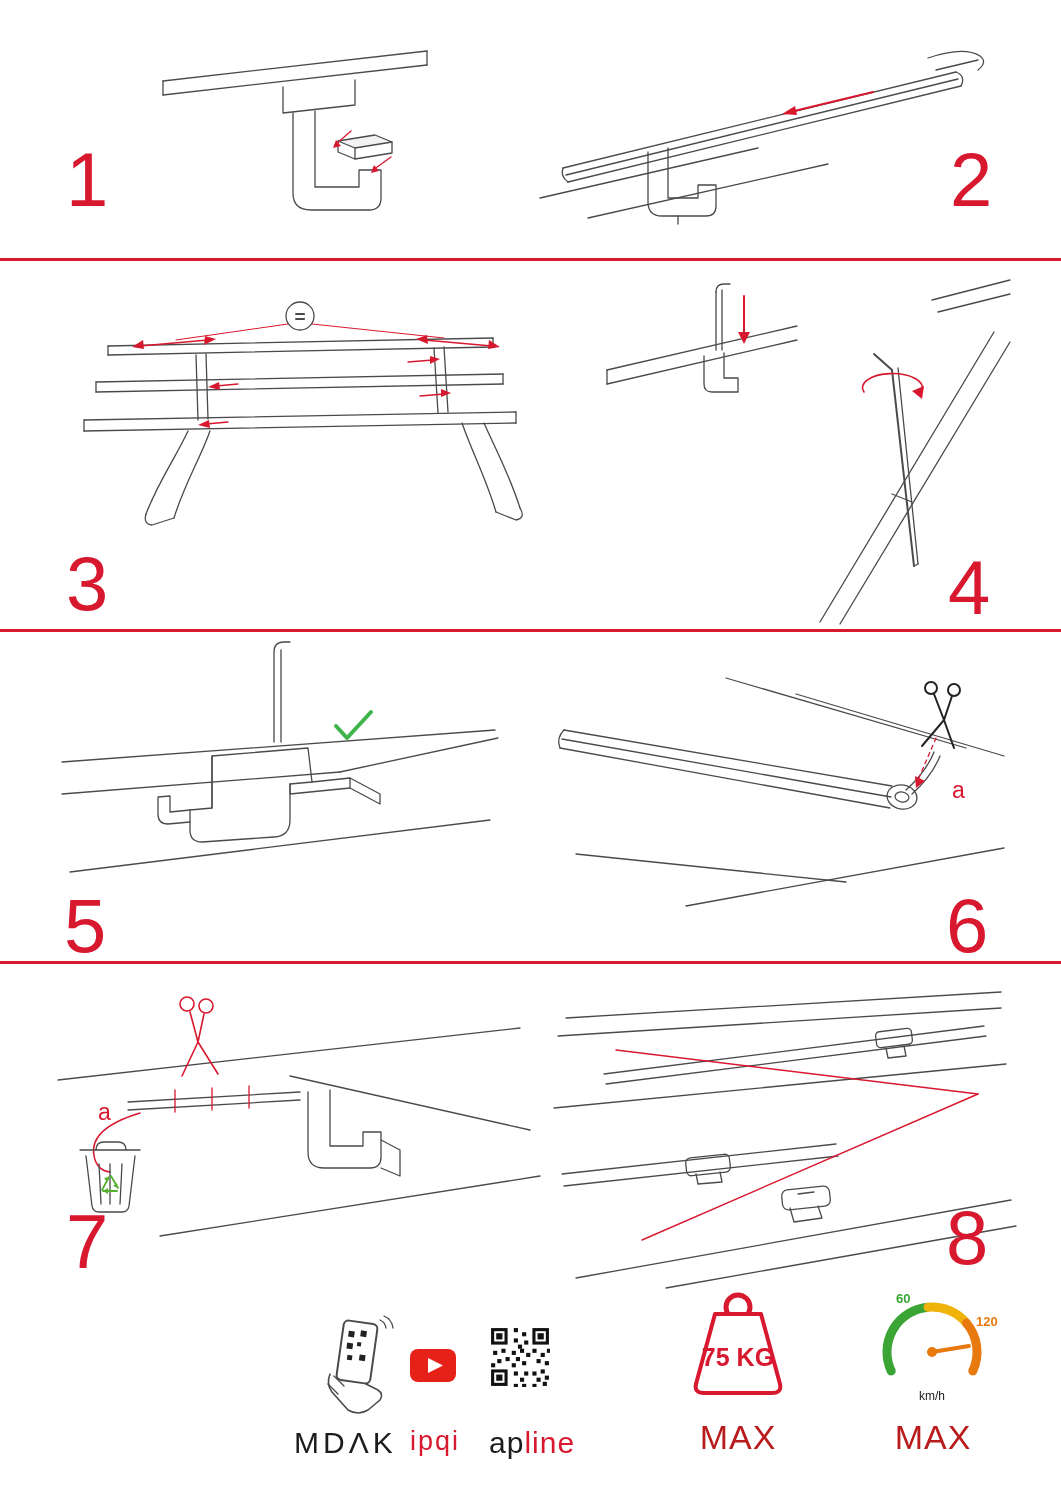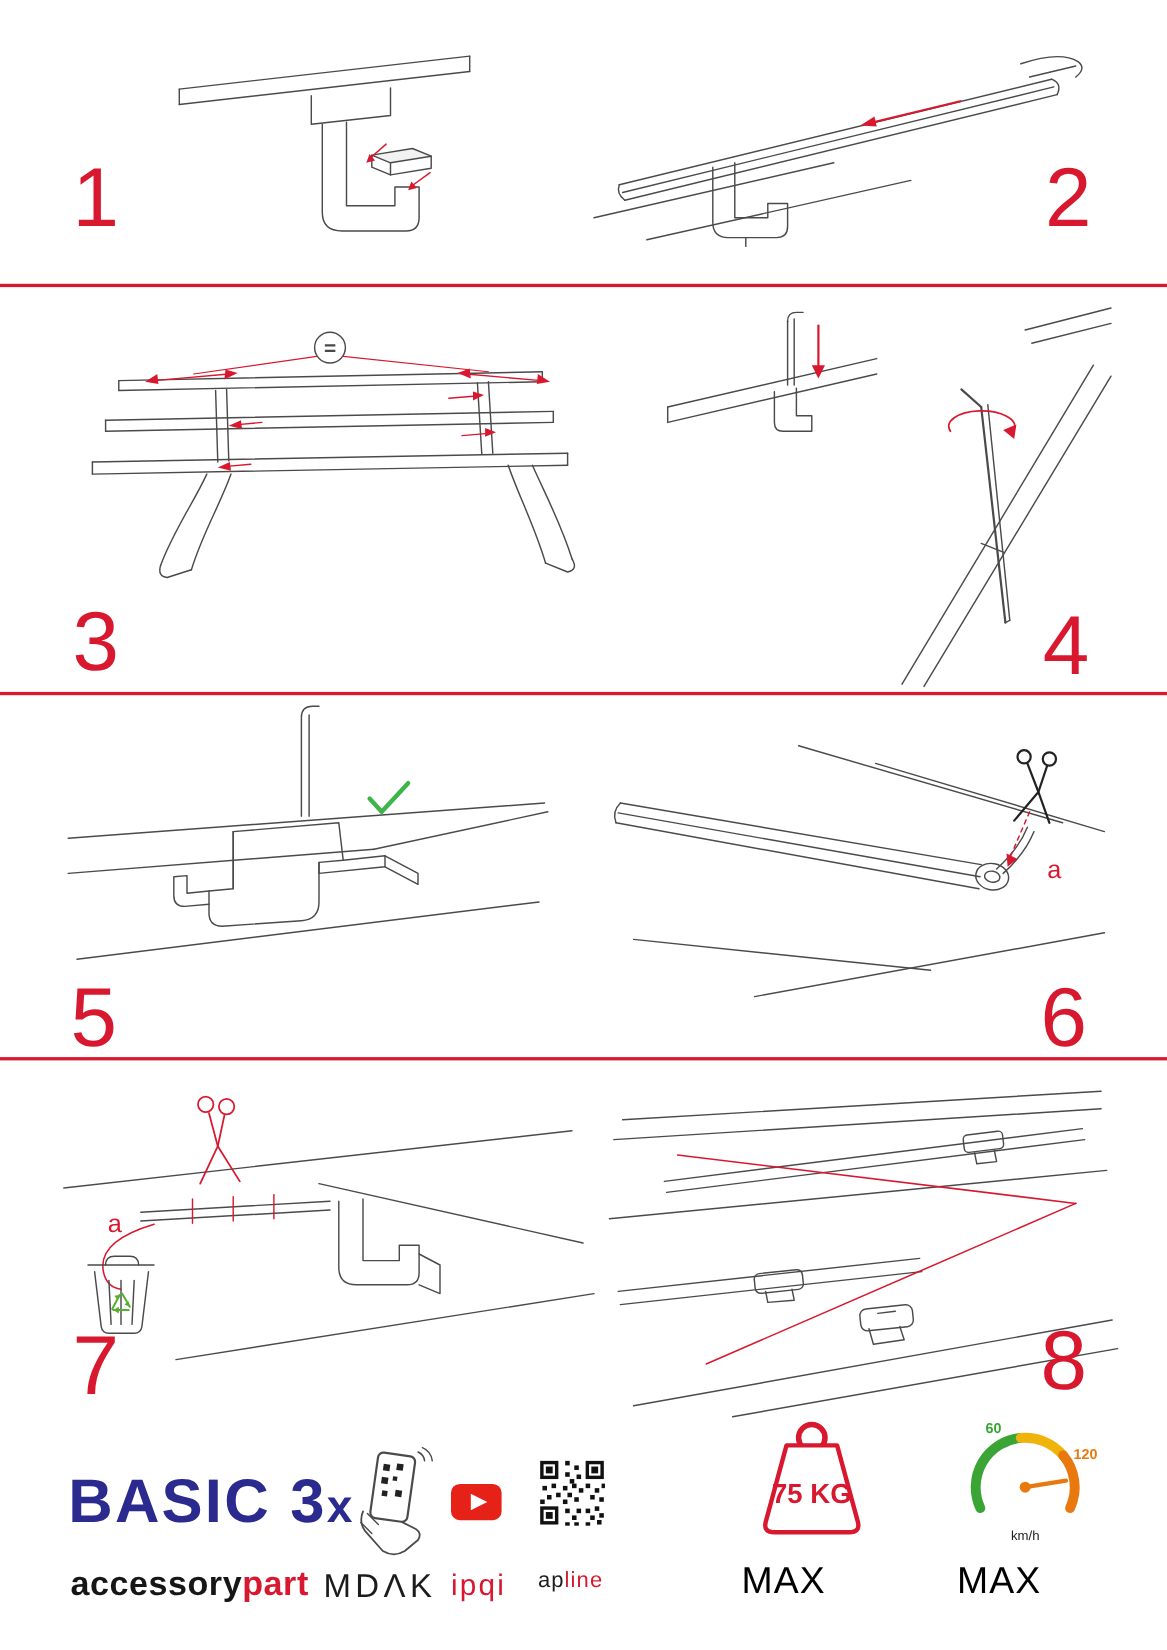--- a/index.html
+++ b/index.html
@@ -41,22 +41,22 @@
   .qr-ring{fill:none;stroke:#111;stroke-width:3}
   .yt-bg{fill:var(--youtube-red)}
   .logo{position:absolute;color:var(--logo-blue);font-weight:700;letter-spacing:2px}
   .logo .big{font-size:56px}
   .logo .small{font-size:42px}
   .wordmark{position:absolute;font-size:31px;font-weight:700;letter-spacing:.5px;color:#161616}
   .red-part{color:var(--accent)}
   .partner{position:absolute;color:#1c1c1c}
   .mdak{font-size:30px;letter-spacing:4px}
   .ipqi{font-size:27px;color:var(--accent);letter-spacing:2px}
-  .apline{font-size:20px;letter-spacing:1px}
-  .max-label{position:absolute;font-size:34px;color:#000000;letter-spacing:1px}
+  .apline{font-size:30px;letter-spacing:1px}
+  .max-label{position:absolute;font-size:34px;color:#b91c1c;text-align:center;letter-spacing:1px}
 </style>
 </head>
 <body>
 
 <div class="page">
 
   <div class="step-number" style="left:66px;top:142px">1</div>
 
   <svg class="art" style="left:145px;top:35px" width="300" height="210" viewBox="0 0 300 210">
     <path class="ln" d="M18,46 L282,16"></path>
@@ -296,26 +296,20 @@
     </g>
     <g>
       <path class="ln red" style="stroke-width:1.4" d="M70,72 L432,116"></path>
       <path class="ln red" style="stroke-width:1.4" d="M432,116 L96,262"></path>
     </g>
   </svg>
 
   <div class="step-number" style="left:66px;top:1204px">7</div>
   <div class="step-number" style="left:946px;top:1200px">8</div>
 
-  <div class="logo" style="left:62px;top:1332px">
-    <span class="big">BASIC 3</span><span class="small">x</span>
-  </div>
-  <div class="wordmark" style="left:64px;top:1422px">
-    <span>accessory</span><span class="red-part">part</span>
-  </div>
 
   <svg class="art" style="left:318px;top:1314px" width="78" height="102" viewBox="0 0 78 102">
     <rect class="ln thk" x="22" y="8" width="34" height="60" rx="5" transform="rotate(8 39 38)"></rect>
     <g fill="#222" transform="rotate(8 39 38)">
       <rect x="28" y="18" width="6" height="6"></rect>
       <rect x="40" y="16" width="6" height="6"></rect>
       <rect x="28" y="30" width="6" height="6"></rect>
       <rect x="38" y="28" width="4" height="4"></rect>
       <rect x="30" y="42" width="5" height="5"></rect>
       <rect x="42" y="40" width="6" height="6"></rect>

